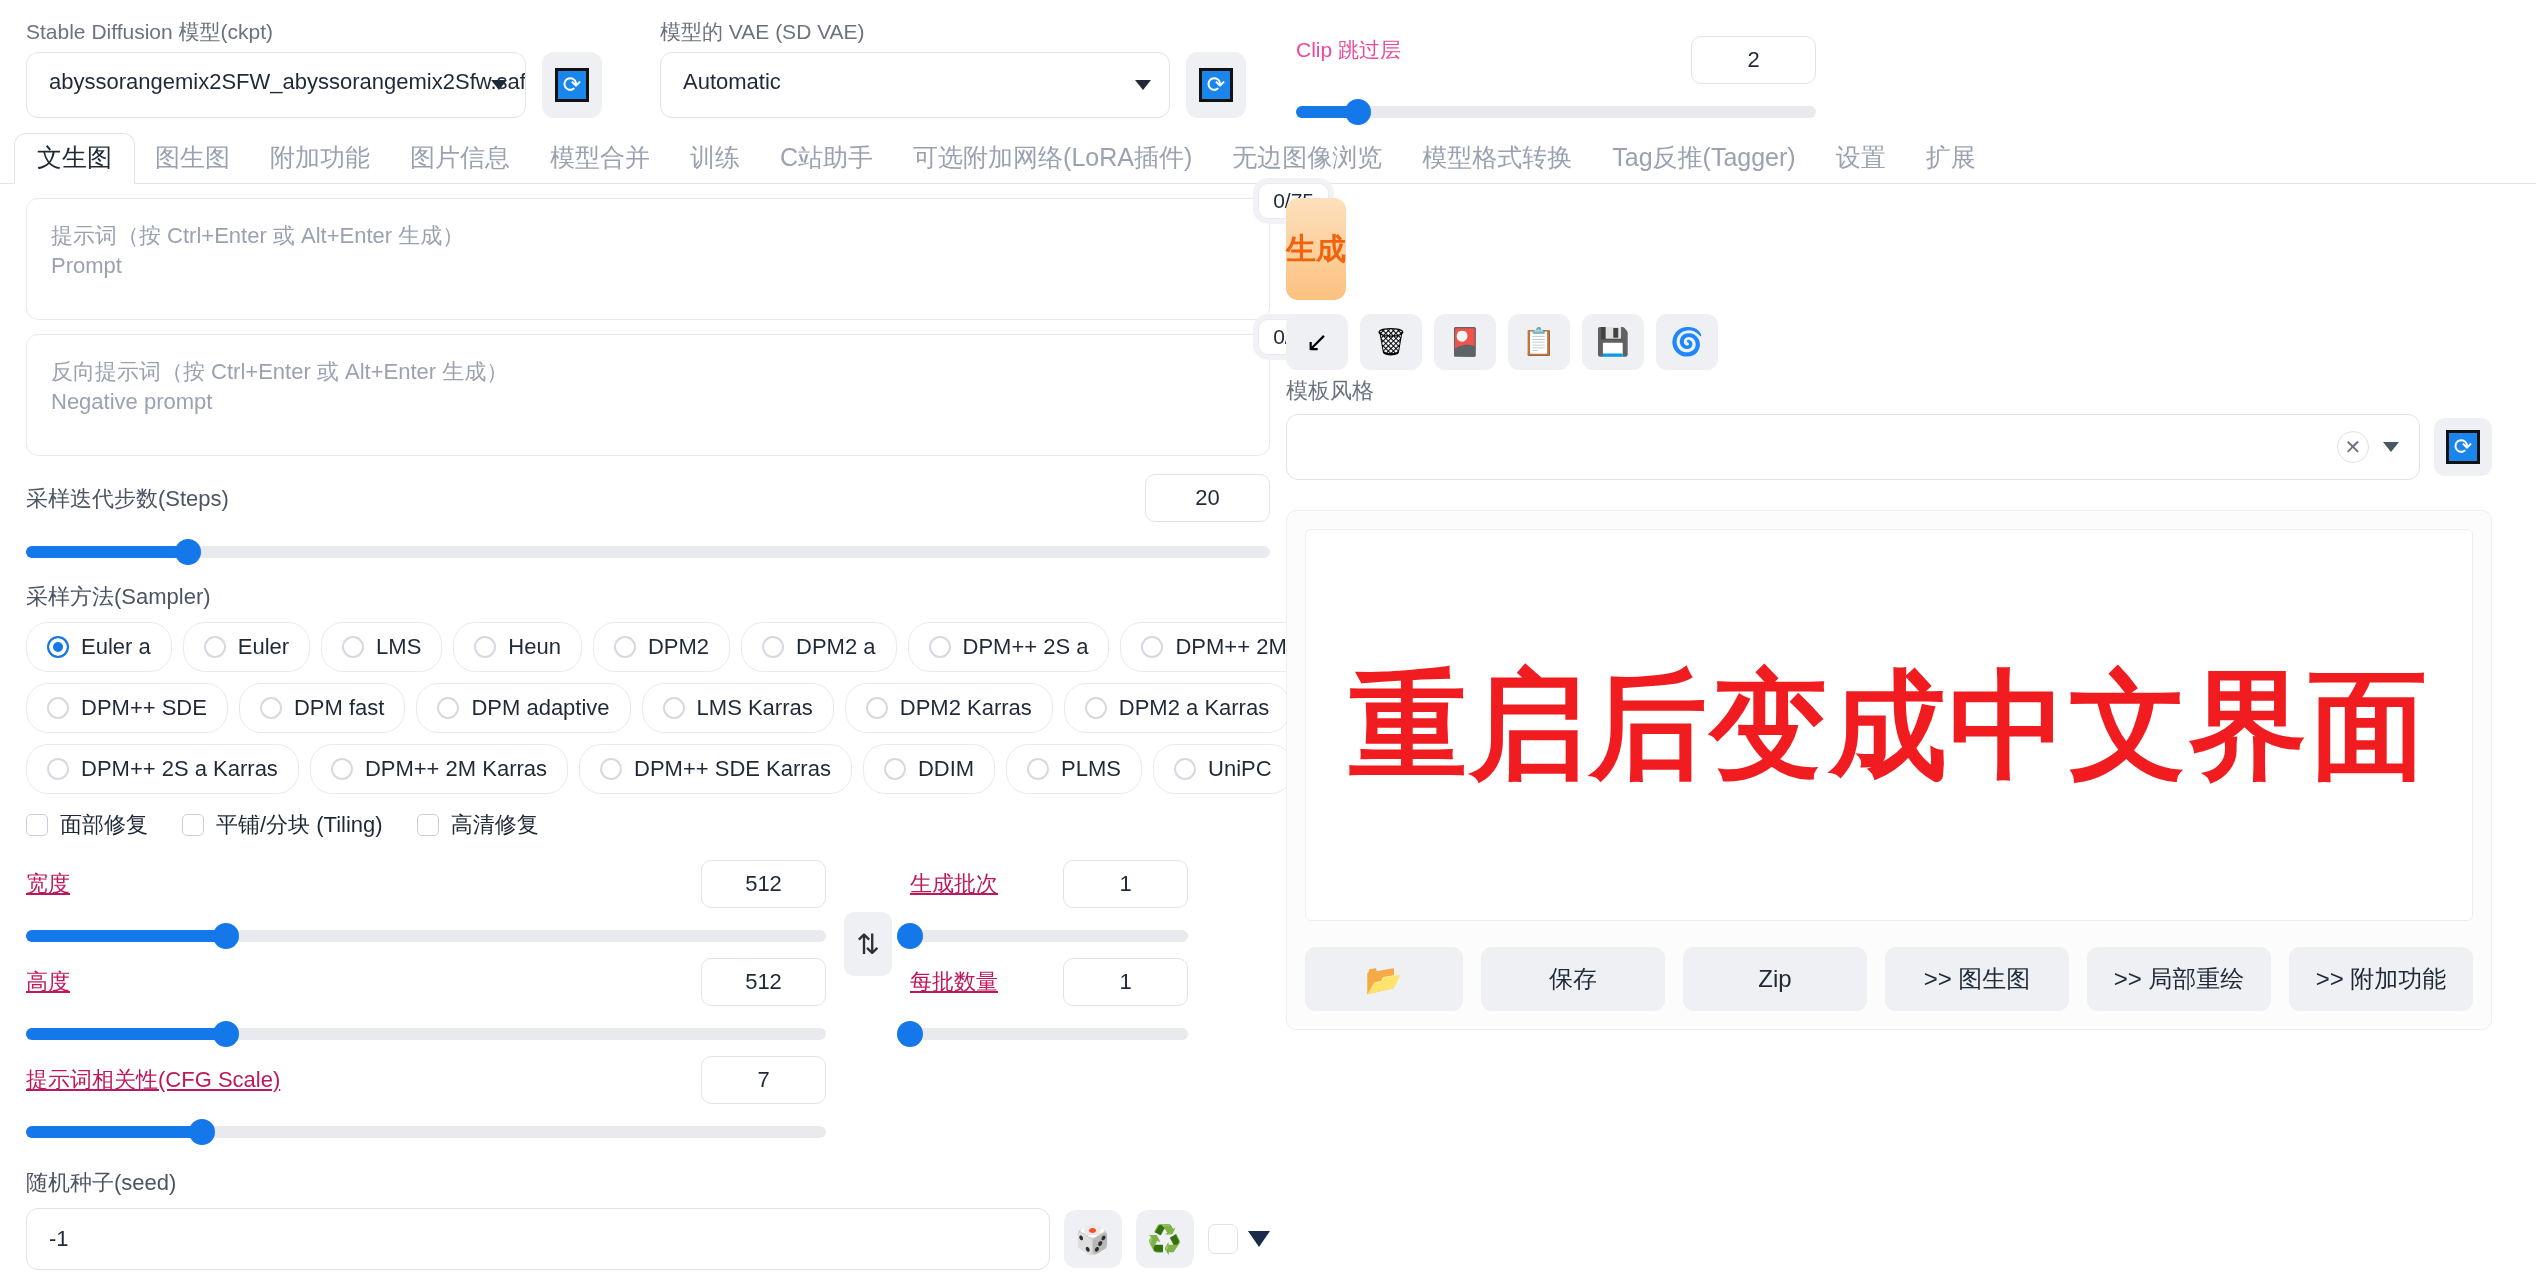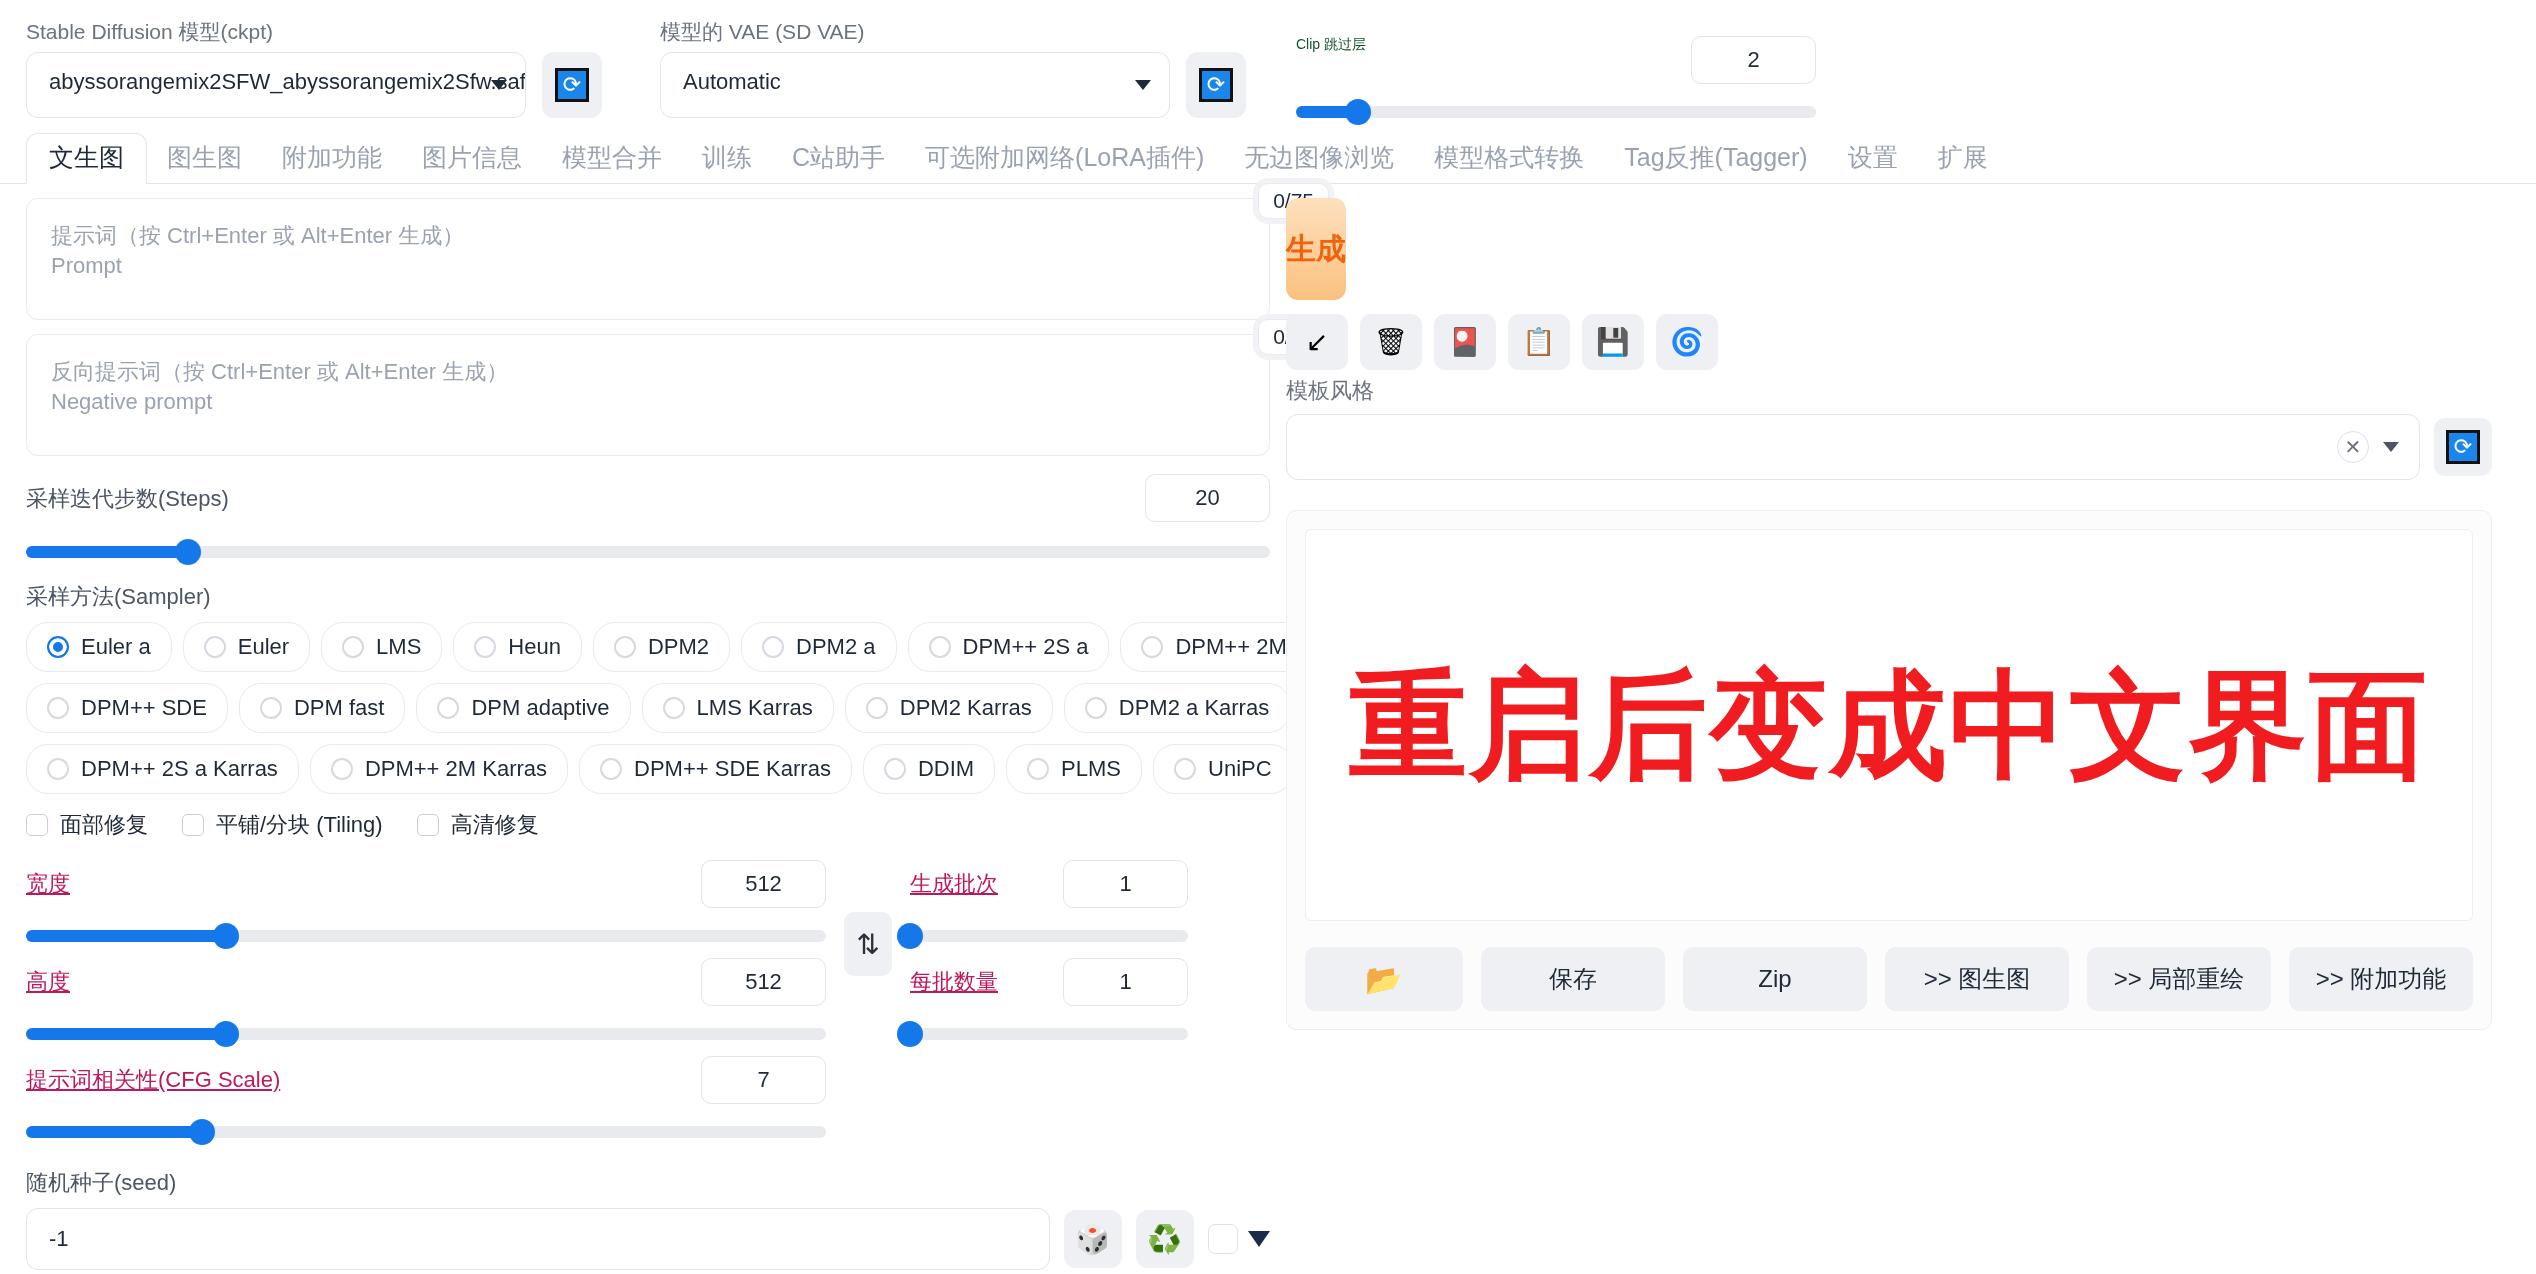--- a/index.html
+++ b/index.html
@@ -43,40 +43,40 @@
     flex:0 0 auto;
   }
   .refresh-glyph{
     width:34px;height:34px;background:#1a85ea;border:3px solid #111;
     display:flex;align-items:center;justify-content:center;
     color:#fff;font-size:22px;line-height:1;
   }
 
   .clip-wrap{ margin-left:50px; width:520px; position:relative; padding-top:6px;}
   .clip-row{ display:flex; align-items:flex-start; justify-content:space-between; }
-  .clip-label{ font-size:14px; color:#14532d; }
+  .clip-label{ font-size:21px; color:#ec4899; }
   .num-box{
     width:125px; height:48px; border:1px solid #e2e4e9; border-radius:10px;
     background:#fff; display:flex;align-items:center;justify-content:center;
     font-size:22px; color:#1f2937;
   }
   .slider{
     position:relative; height:12px; border-radius:8px; background:#e9eaee;
     margin-top:22px; width:100%;
   }
   .slider .fill{ position:absolute; left:0; top:0; bottom:0; border-radius:8px; background:#1477ea; }
   .slider .knob{
     position:absolute; top:50%; width:26px;height:26px;border-radius:50%;
     background:#1477ea; transform:translate(-50%,-50%);
   }
 
   
   .tabs{
     display:flex; align-items:flex-end; gap:0;
-    border-bottom:1px solid #e2e4e9; padding-left:26px; height:56px;
+    border-bottom:1px solid #e2e4e9; padding-left:14px; height:56px;
   }
   .tab{
     font-size:25px; color:#9aa2b1; padding:10px 20px 12px 20px;
     white-space:nowrap; cursor:pointer; line-height:1.1;
   }
   .tab.active{
     color:#1f2937; background:#fff;
     border:1px solid #e2e4e9; border-bottom:1px solid #fff;
     border-radius:12px 12px 0 0; margin-bottom:-1px; padding:10px 22px 12px 22px;
   }

